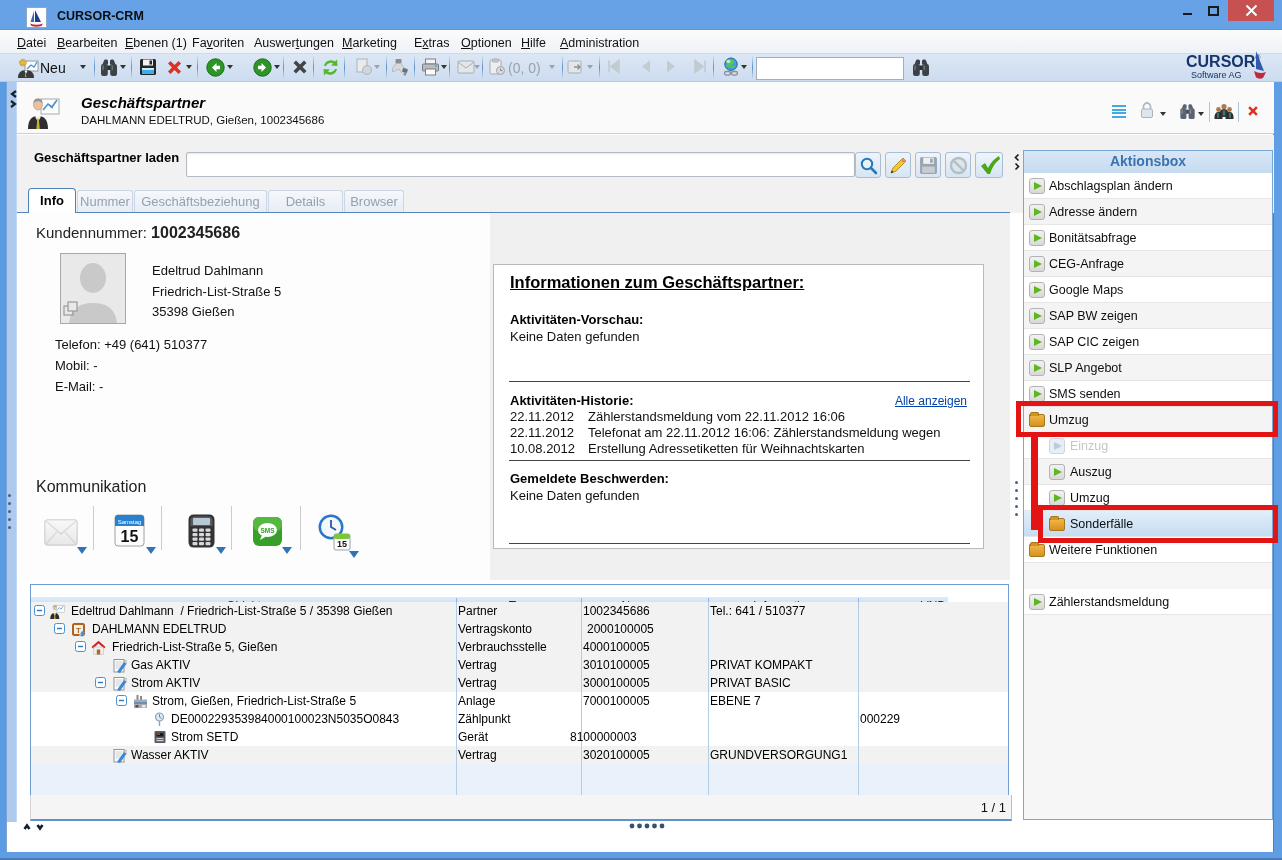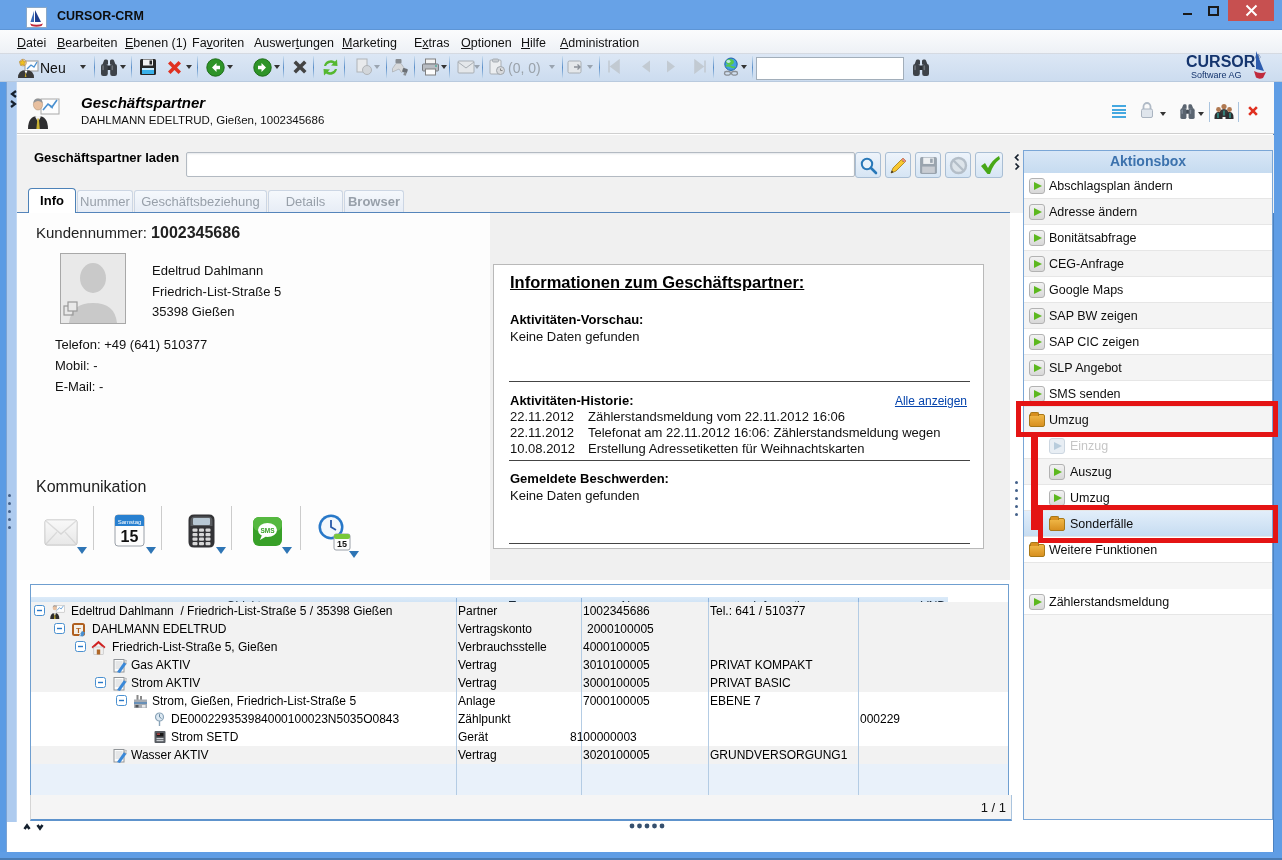--- a/index.html
+++ b/index.html
@@ -396,21 +396,21 @@
 
 <svg class="abs" style="left:1013px;top:153px" width="8" height="19" viewBox="0 0 8 19">
   <path d="M5.5 1.5 L2.5 4.5 L5.5 7.5" fill="none" stroke="#16212e" stroke-width="1.7"></path>
   <path d="M2.5 10.5 L5.5 13.5 L2.5 16.5" fill="none" stroke="#16212e" stroke-width="1.7"></path>
 </svg>
 
 <div class="tab" id="tab-active">Info</div>
 <div class="tab tabi" style="left:77px;width:56px;">Nummer</div>
 <div class="tab tabi" style="left:134px;width:133px;">Geschäftsbeziehung</div>
 <div class="tab tabi" style="left:268px;width:75px;">Details</div>
-<div class="tab tabi" style="left:344px;width:60px;font-weight:bold;">Browser</div>
+<div class="tab tabi" style="left:344px;width:60px;">Browser</div>
 <div class="abs" id="tabline"></div>
 
 <div class="abs" id="paneL"></div>
 <div class="abs" id="paneR"></div>
 <div class="abs" id="kunde">Kundennummer: <b style="font-size:16px">1002345686</b></div>
 <div class="abs" id="photo">
   <svg width="64" height="69" viewBox="0 0 64 69">
     <rect x="0" y="0" width="64" height="69" fill="#e9e9e9"></rect>
     <ellipse cx="32" cy="24" rx="13" ry="15" fill="#c9c9c9"></ellipse>
     <path d="M8 69 q2-20 24-20 q22 0 24 20 z" fill="#c9c9c9"></path>

